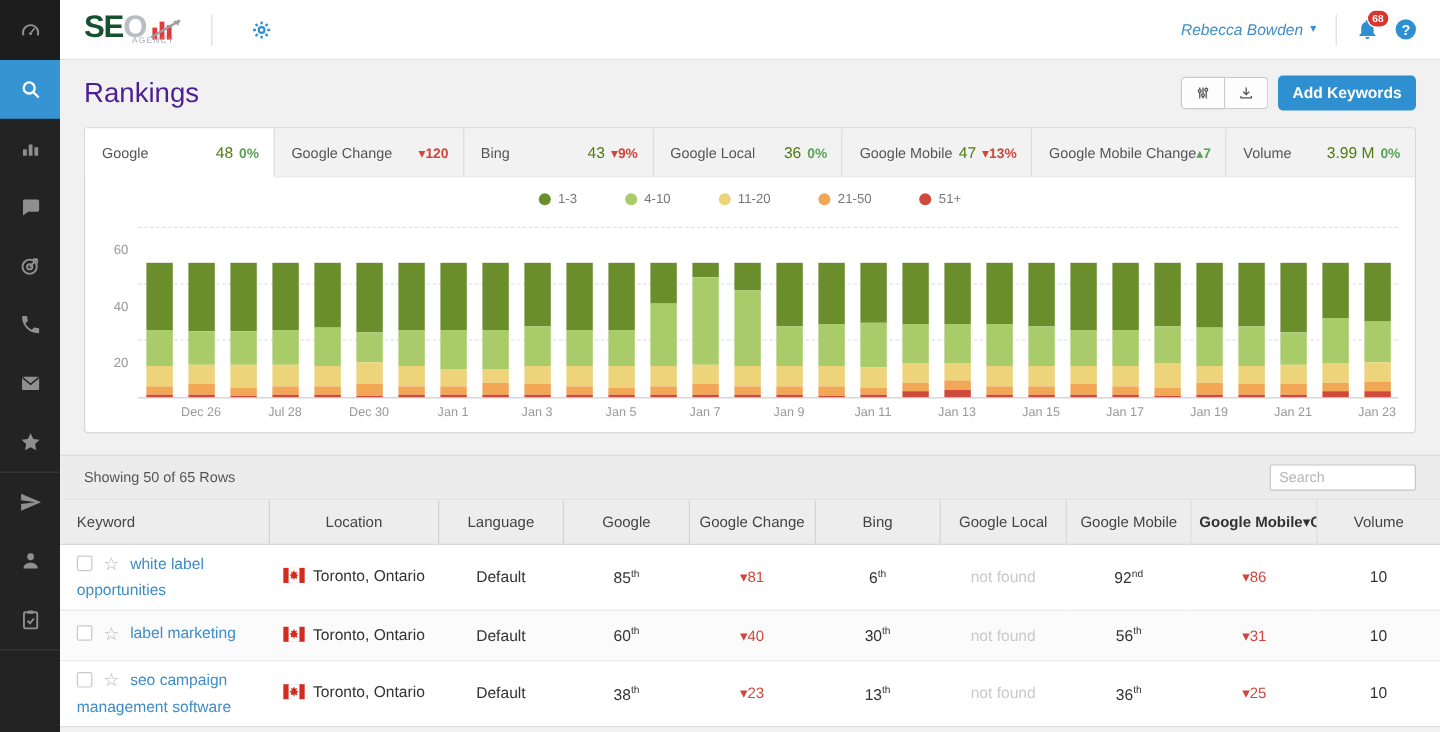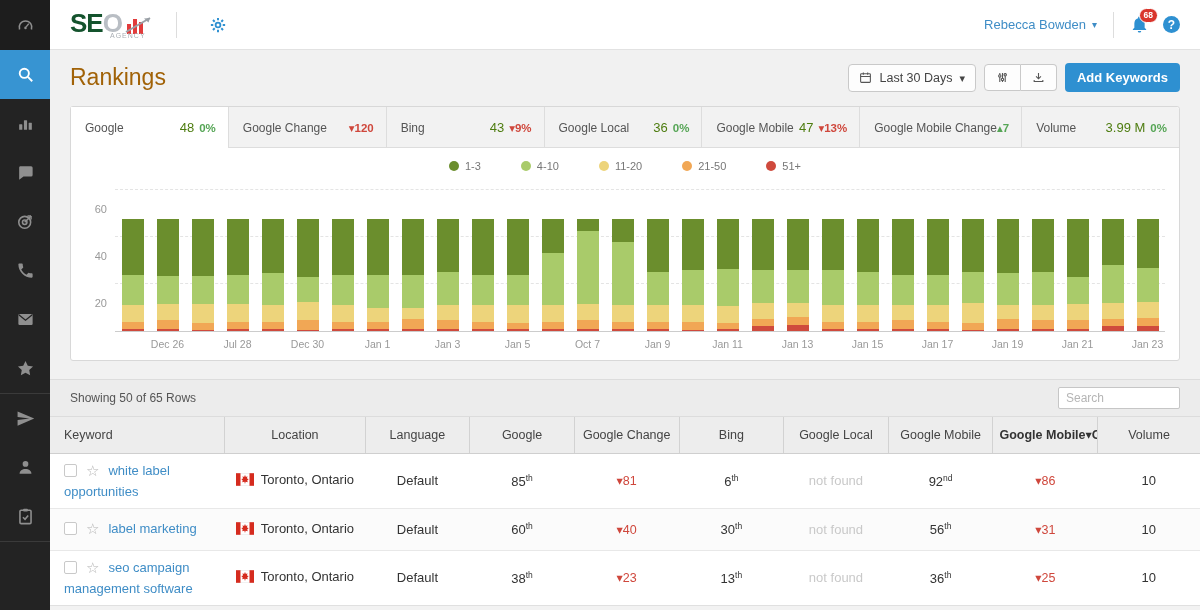--- a/index.html
+++ b/index.html
@@ -24,29 +24,29 @@
   .brand-word { font-size:26px; font-weight:bold; letter-spacing:-1px; line-height:26px; }
   .brand-p1 { color:#14532d; }
   .brand-p2 { color:#b9bec4; }
   .brand-chart { margin-left:2px; position:relative; top:2px; }
   .brand-sub { position:absolute; left:40px; top:22px; font-size:7px; letter-spacing:1px; color:#a9aeb4; }
   .top-divider { width:1px; height:26px; background:#ddd; margin:0 18px; }
   .btn-blue { background:#2e90d1; color:#fff; border:none; border-radius:4px; font-size:13px; font-weight:bold; padding:7px 12px; cursor:pointer; display:inline-flex; align-items:center; gap:7px; font-family:inherit; }
   .caret-down::after { content:"\25BE"; font-size:11px; line-height:1; }
   .gear-btn { margin-left:14px; color:#2e90d1; cursor:pointer; display:flex; }
   .topbar-right { margin-left:auto; display:flex; align-items:center; gap:14px; }
-  .user-menu { color:#3f8dc6; font-size:13px; cursor:pointer; display:flex; align-items:center; gap:6px; }
+  .user-menu { color:#3f8dc6; font-size:13px; cursor:pointer; display:flex; align-items:center; gap:6px;font-style:italic; }
   .user-menu::after { content:"\25BE"; font-size:10px; }
   .bell-wrap { position:relative; cursor:pointer; color:#2e90d1; display:flex; }
   .badge { position:absolute; top:-7px; right:-9px; background:#d9352c; color:#fff; font-size:8.5px; font-weight:bold; border-radius:8px; padding:2px 4px; line-height:1; border:1px solid #fff; }
   .help-btn { width:17px; height:17px; border-radius:50%; background:#2e90d1; color:#fff; font-size:12px; font-weight:bold; display:flex; align-items:center; justify-content:center; cursor:pointer; }
 
   
   .page-head { display:flex; align-items:center; padding:13px 20px 14px 20px; }
-  .page-title { font-size:23px; color:#a16207; font-weight:normal; }
+  .page-title { font-size:23px; color:#4c1d95; font-weight:normal; }
   .head-controls { margin-left:auto; display:flex; align-items:center; gap:8px; }
   .btn-light { background:#fdfdfd; border:1px solid #c9c9c9; border-radius:4px; color:#444; font-size:12.5px; padding:6px 10px; cursor:pointer; display:inline-flex; align-items:center; gap:7px; font-family:inherit; }
   .btn-group { display:inline-flex; }
   .btn-group .btn-light { border-radius:0; border-left-width:0; padding:6px 11px; }
   .btn-group .btn-light:first-child { border-radius:4px 0 0 4px; border-left-width:1px; }
   .btn-group .btn-light:last-child { border-radius:0 4px 4px 0; }
   .icon-13 svg { width:13px; height:13px; display:block; color:#555; }
 
   
   .card { margin:0 20px; background:#fff; border:1px solid #d8d8d8; border-radius:3px; flex:0 0 auto; }
@@ -237,30 +237,20 @@
             </svg>
           <span class="badge">68</span>
         </span>
         <span class="help-btn">?</span>
       </div>
     </header>
 
     <div class="page-head">
       <h1 class="page-title">Rankings</h1>
       <div class="head-controls">
-        <button class="btn-light">
-          <span class="icon-13">
-              <svg viewBox="0 0 24 24" fill="none" stroke="currentColor" stroke-width="2">
-                <rect x="3" y="5" width="18" height="16" rx="1.5"></rect>
-                <path d="M3 10h18M8 2.8v4M16 2.8v4"></path>
-              </svg>
-            </span>
-          <span>Last 30 Days</span>
-          <span class="caret-down"></span>
-        </button>
         <div class="btn-group">
           <button class="btn-light">
               <span class="icon-13">
                 <svg viewBox="0 0 24 24" fill="none" stroke="currentColor" stroke-width="2">
                   <path d="M7 3.5v17M12 3.5v17M17 3.5v17"></path>
                   <circle cx="7" cy="9" r="2.2" fill="#fff"></circle>
                   <circle cx="12" cy="15.5" r="2.2" fill="#fff"></circle>
                   <circle cx="17" cy="7" r="2.2" fill="#fff"></circle>
                 </svg>
               </span>
@@ -645,21 +635,21 @@
               <div class="x-slot">Jul 28</div>
               <div class="x-slot"></div>
               <div class="x-slot">Dec 30</div>
               <div class="x-slot"></div>
               <div class="x-slot">Jan 1</div>
               <div class="x-slot"></div>
               <div class="x-slot">Jan 3</div>
               <div class="x-slot"></div>
               <div class="x-slot">Jan 5</div>
               <div class="x-slot"></div>
-              <div class="x-slot">Oct 7</div>
+              <div class="x-slot">Jan 7</div>
               <div class="x-slot"></div>
               <div class="x-slot">Jan 9</div>
               <div class="x-slot"></div>
               <div class="x-slot">Jan 11</div>
               <div class="x-slot"></div>
               <div class="x-slot">Jan 13</div>
               <div class="x-slot"></div>
               <div class="x-slot">Jan 15</div>
               <div class="x-slot"></div>
               <div class="x-slot">Jan 17</div>

